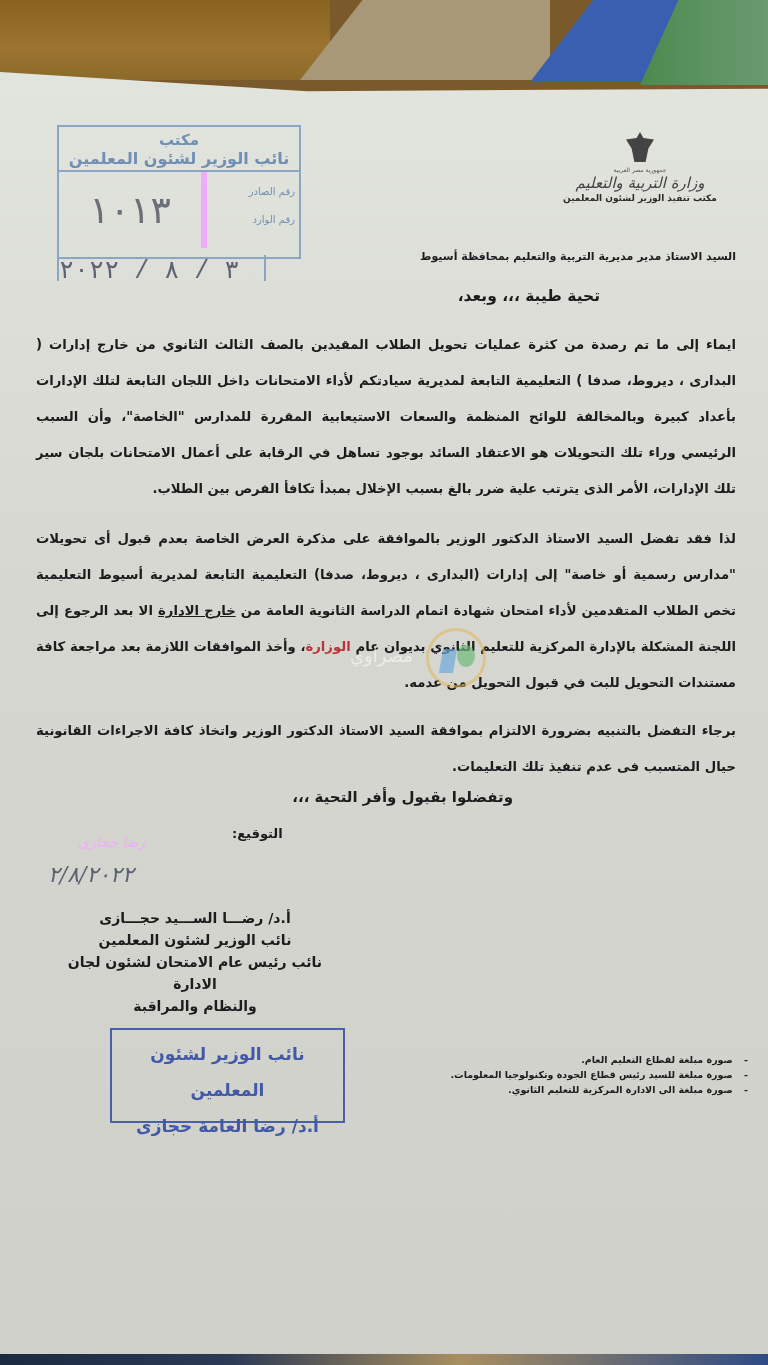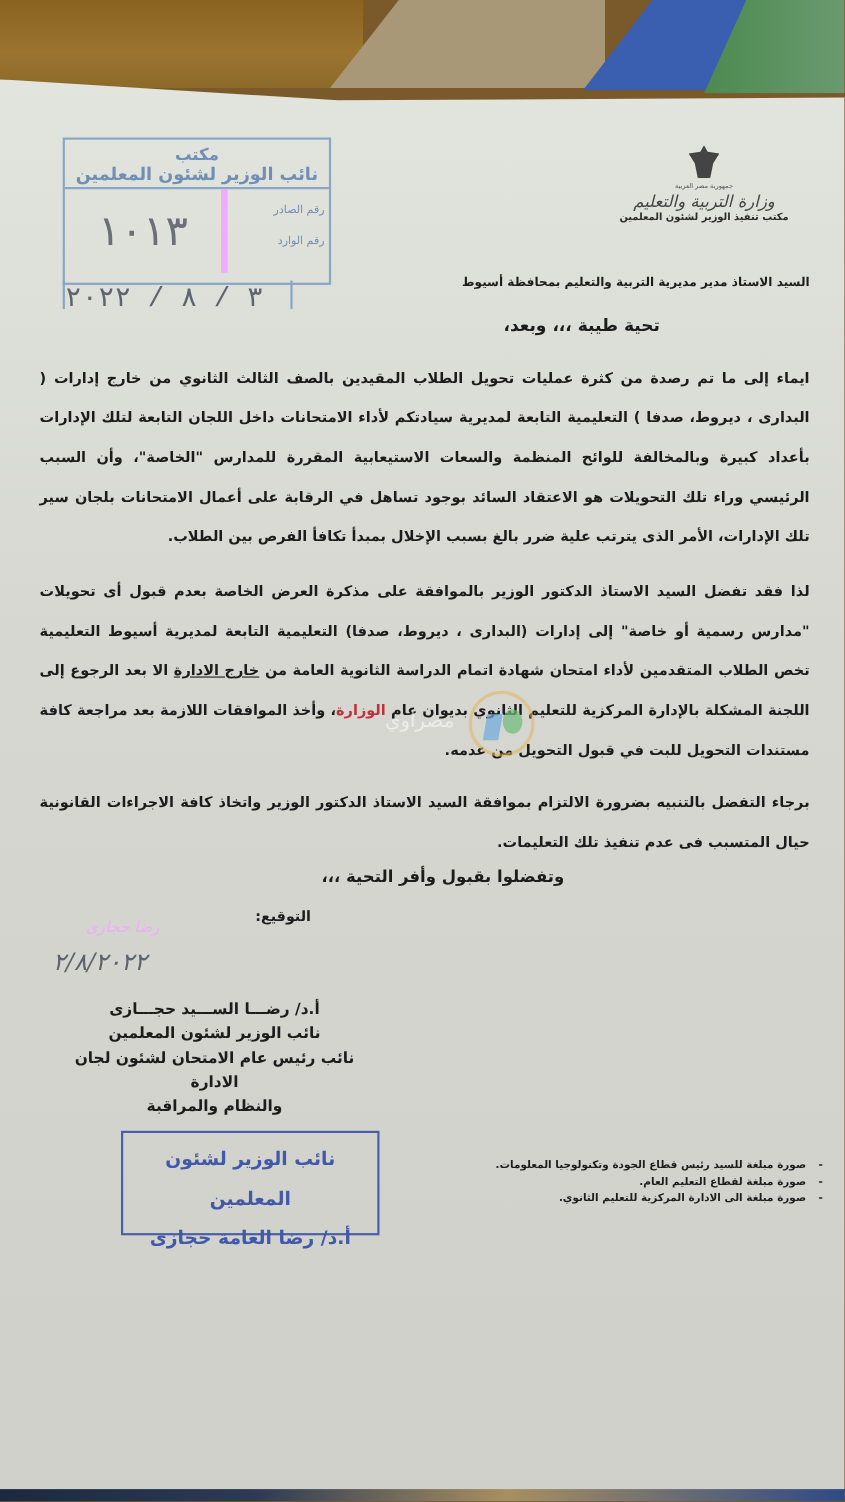--- a/index.html
+++ b/index.html
@@ -139,22 +139,22 @@
     <div>نائب رئيس عام الامتحان لشئون لجان الادارة</div>
     <div>والنظام والمراقبة</div>
   </div>
 
   <div class="name-stamp">
     <div>نائب الوزير لشئون المعلمين</div>
     <div>أ.د/ رضا العامة حجازى</div>
   </div>
 
   <ul class="cc">
+    <li>صورة مبلغة لقطاع التعليم العام.</li>
     <li>صورة مبلغة للسيد رئيس قطاع الجودة وتكنولوجيا المعلومات.</li>
-    <li>صورة مبلغة لقطاع التعليم العام.</li>
     <li>صورة مبلغة الى الادارة المركزية للتعليم الثانوي.</li>
   </ul>
 
   <div class="wm-text">مصراوي</div>
   <div class="watermark">
     <div class="wm-blue"></div>
     <div class="wm-green"></div>
   </div>
 </div>
 

